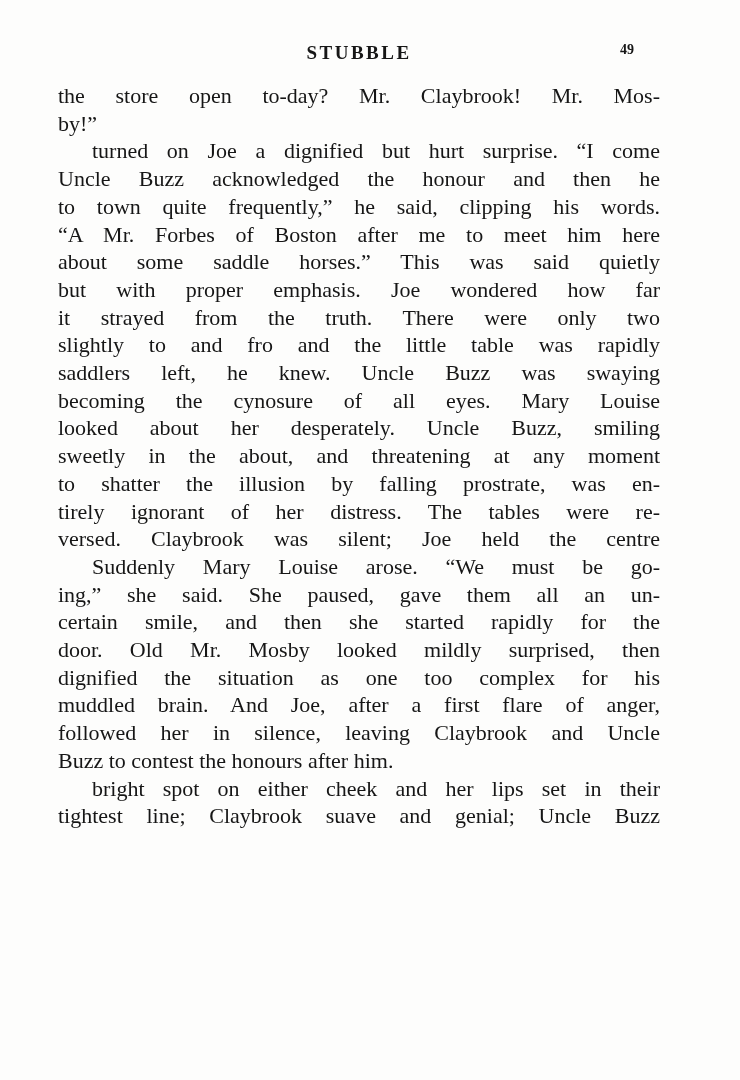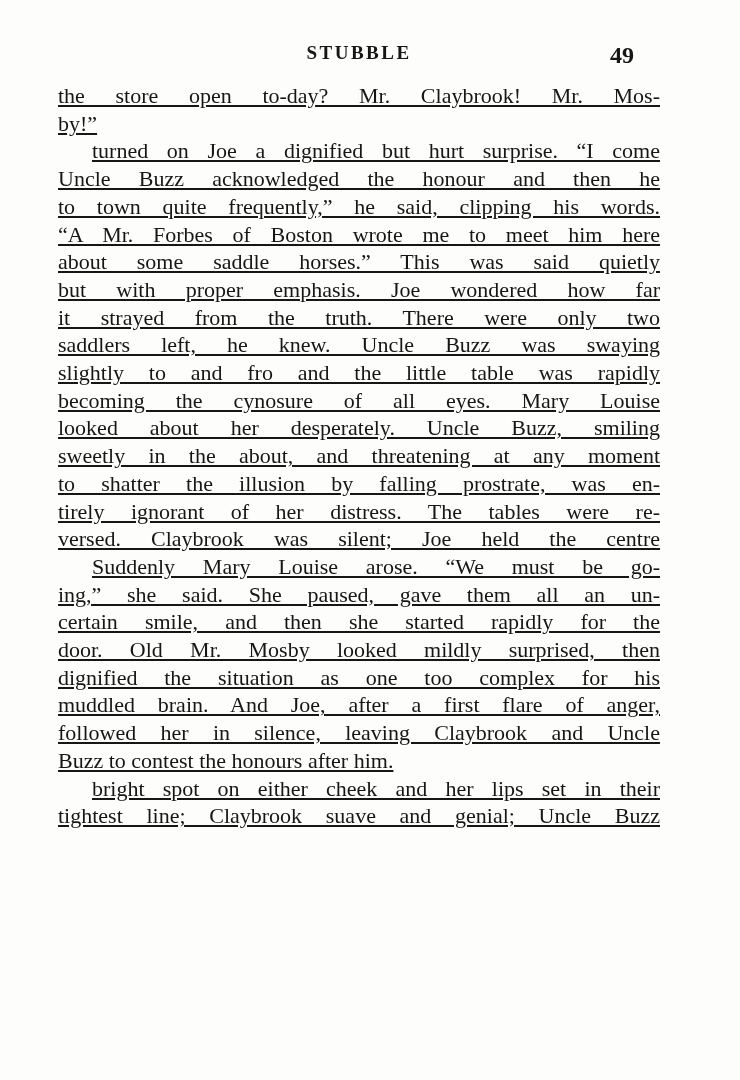--- a/index.html
+++ b/index.html
@@ -29,32 +29,32 @@
     right: 0;
     text-align: center;
     font-size: 19px;
     font-weight: bold;
     letter-spacing: 2.5px;
   }
   .page-number {
     position: absolute;
     right: 26px;
     top: 0;
-    font-size: 24px;
+    font-size: 14px;
     font-weight: bold;
   }
   .body-text {
     position: absolute;
     top: 82px;
     left: 58px;
     width: 602px;
     font-size: 22px;
     line-height: 27.7px;
   }
-  .paragraph { margin: 0; text-decoration: underline; }
+  .paragraph { margin: 0; }
   .paragraph.indent .line:first-child { text-indent: 34px; }
   .line {
     text-align: justify;
     text-align-last: justify;
     white-space: normal;
   }
   .line.last {
     text-align-last: left;
   }
 </style>
@@ -68,26 +68,26 @@
   </div>
   <div class="body-text">
       <div class="paragraph">
         <div class="line">the store open to-day?  Mr. Claybrook!  Mr. Mos-</div>
         <div class="line last">by!”</div>
       </div>
       <div class="paragraph indent">
         <div class="line">turned on Joe a dignified but hurt surprise.  “I come</div>
         <div class="line">Uncle Buzz acknowledged the honour and then he</div>
         <div class="line">to town quite frequently,” he said, clipping his words.</div>
-        <div class="line">“A Mr. Forbes of Boston wrote me to meet him here</div>
+        <div class="line">“A Mr. Forbes of Boston after me to meet him here</div>
         <div class="line">about some saddle horses.”  This was said quietly</div>
         <div class="line">but with proper emphasis.  Joe wondered how far</div>
         <div class="line">it strayed from the truth.  There were only two</div>
+        <div class="line">slightly to and fro and the little table was rapidly</div>
         <div class="line">saddlers left, he knew.  Uncle Buzz was swaying</div>
-        <div class="line">slightly to and fro and the little table was rapidly</div>
         <div class="line">becoming the cynosure of all eyes.  Mary Louise</div>
         <div class="line">looked about her desperately.  Uncle Buzz, smiling</div>
         <div class="line">sweetly in the about, and threatening at any moment</div>
         <div class="line">to shatter the illusion by falling prostrate, was en-</div>
         <div class="line">tirely ignorant of her distress.  The tables were re-</div>
         <div class="line">versed.  Claybrook was silent; Joe held the centre</div>
       </div>
       <div class="paragraph indent">
         <div class="line">Suddenly Mary Louise arose.  “We must be go-</div>
         <div class="line">ing,” she said.  She paused, gave them all an un-</div>

